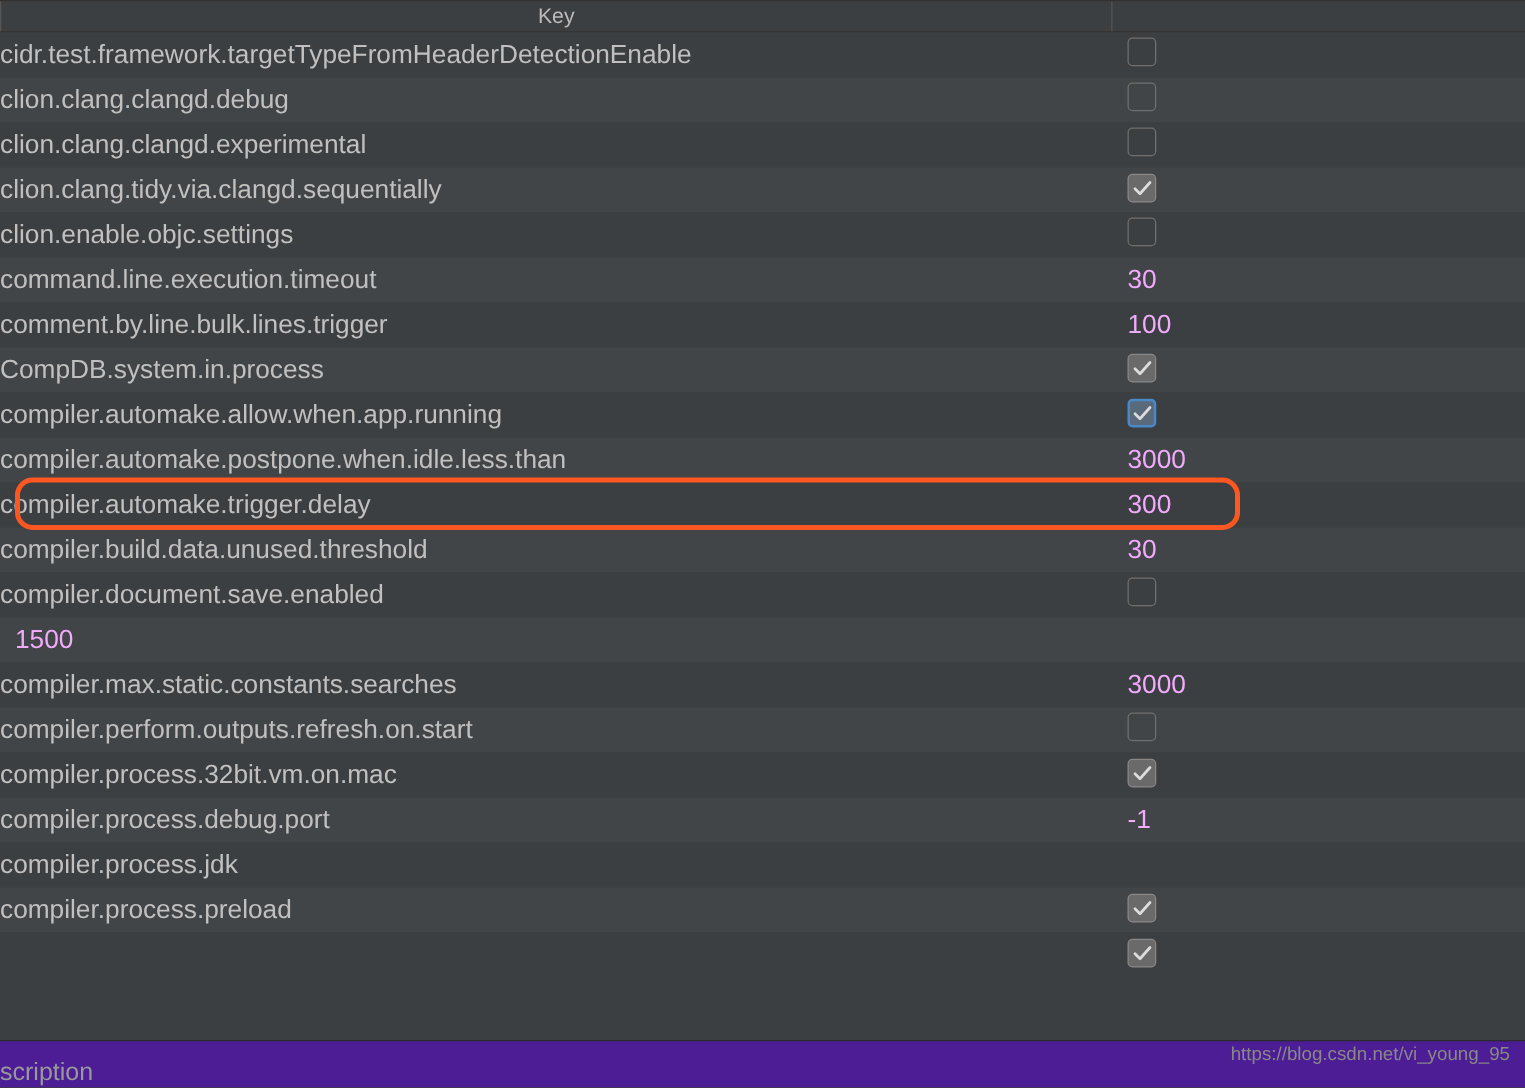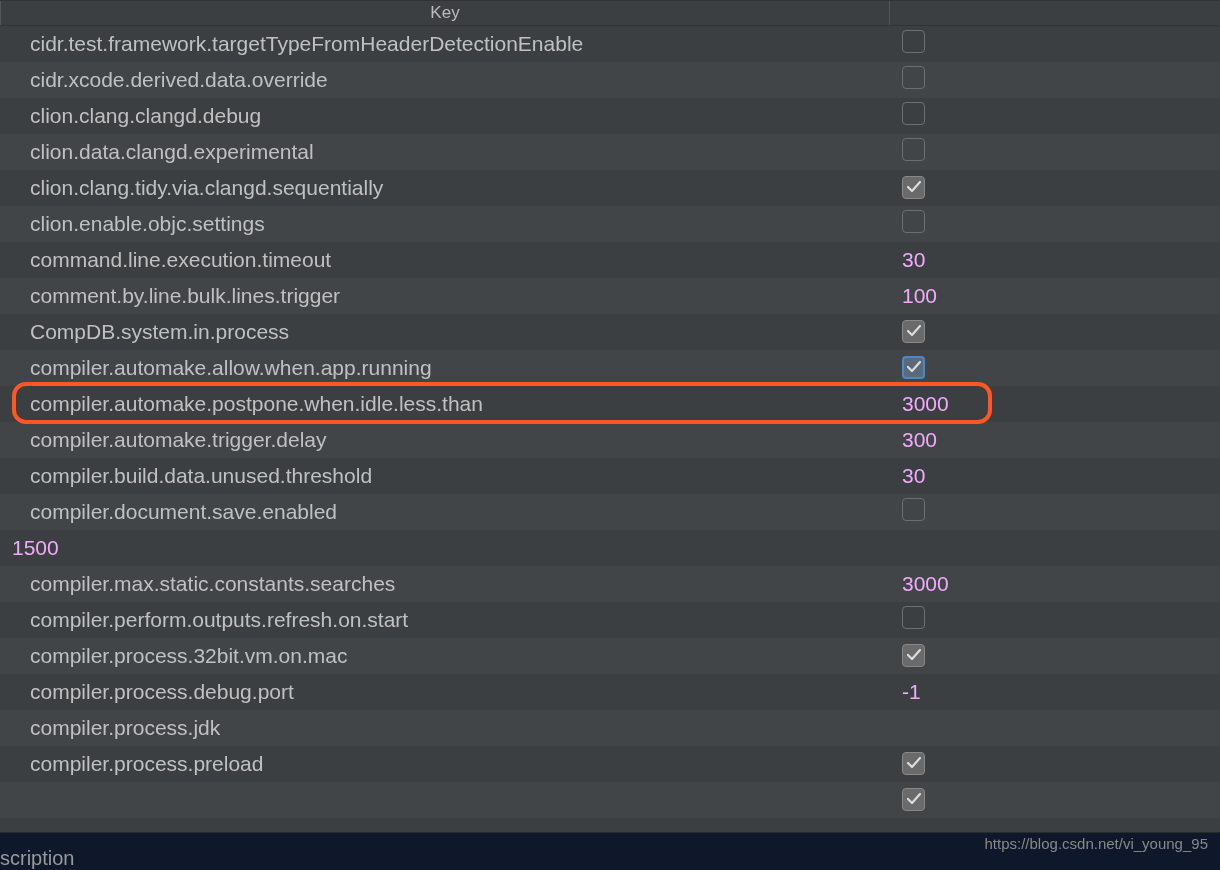--- a/index.html
+++ b/index.html
@@ -50,21 +50,20 @@
       position: relative;
     }
     .table-row:nth-child(odd) {
       background: #3c3f41;
     }
     .table-row:nth-child(even) {
       background: #414547;
     }
     .col-key {
       width: 890px;
-      padding-left: 30px;
       color: #c0c0c0;
       font-size: 21px;
       white-space: nowrap;
       overflow: hidden;
     }
     .col-value {
       flex: 1;
       padding-left: 12px;
       color: #f0abfc;
       font-size: 21px;
@@ -102,21 +101,21 @@
       border-radius: 14px;
       pointer-events: none;
       z-index: 10;
     }
     .bottom-section {
       position: absolute;
       bottom: 0;
       left: 0;
       right: 0;
       height: 38px;
-      background: #0f172a;
+      background: #4c1d95;
       border-top: 1px solid #2b2b2b;
       display: flex;
       align-items: center;
       padding: 0 8px;
     }
     .bottom-text {
       color: #999999;
       font-size: 20px;
       position: absolute;
       left: 0;
@@ -138,29 +137,25 @@
   <div class="table-header">
     <div class="col-key-header">Key</div>
     <div class="col-value-header"></div>
   </div>
   <div class="table-body" id="table-body">
       <div class="table-row">
         <div class="col-key">cidr.test.framework.targetTypeFromHeaderDetectionEnable</div>
         <div class="col-value"><span class="checkbox"></span></div>
       </div>
       <div class="table-row">
-        <div class="col-key">cidr.xcode.derived.data.override</div>
-        <div class="col-value"><span class="checkbox"></span></div>
-      </div>
-      <div class="table-row">
         <div class="col-key">clion.clang.clangd.debug</div>
         <div class="col-value"><span class="checkbox"></span></div>
       </div>
       <div class="table-row">
-        <div class="col-key">clion.data.clangd.experimental</div>
+        <div class="col-key">clion.clang.clangd.experimental</div>
         <div class="col-value"><span class="checkbox"></span></div>
       </div>
       <div class="table-row">
         <div class="col-key">clion.clang.tidy.via.clangd.sequentially</div>
         <div class="col-value"><span class="checkbox checked">
             <svg viewBox="0 0 16 16">
               <path d="M2 8 L6 12 L14 3" stroke="#dcdcdc" stroke-width="2.2" fill="none" stroke-linecap="round" stroke-linejoin="round"></path>
             </svg>
           </span></div>
       </div>

